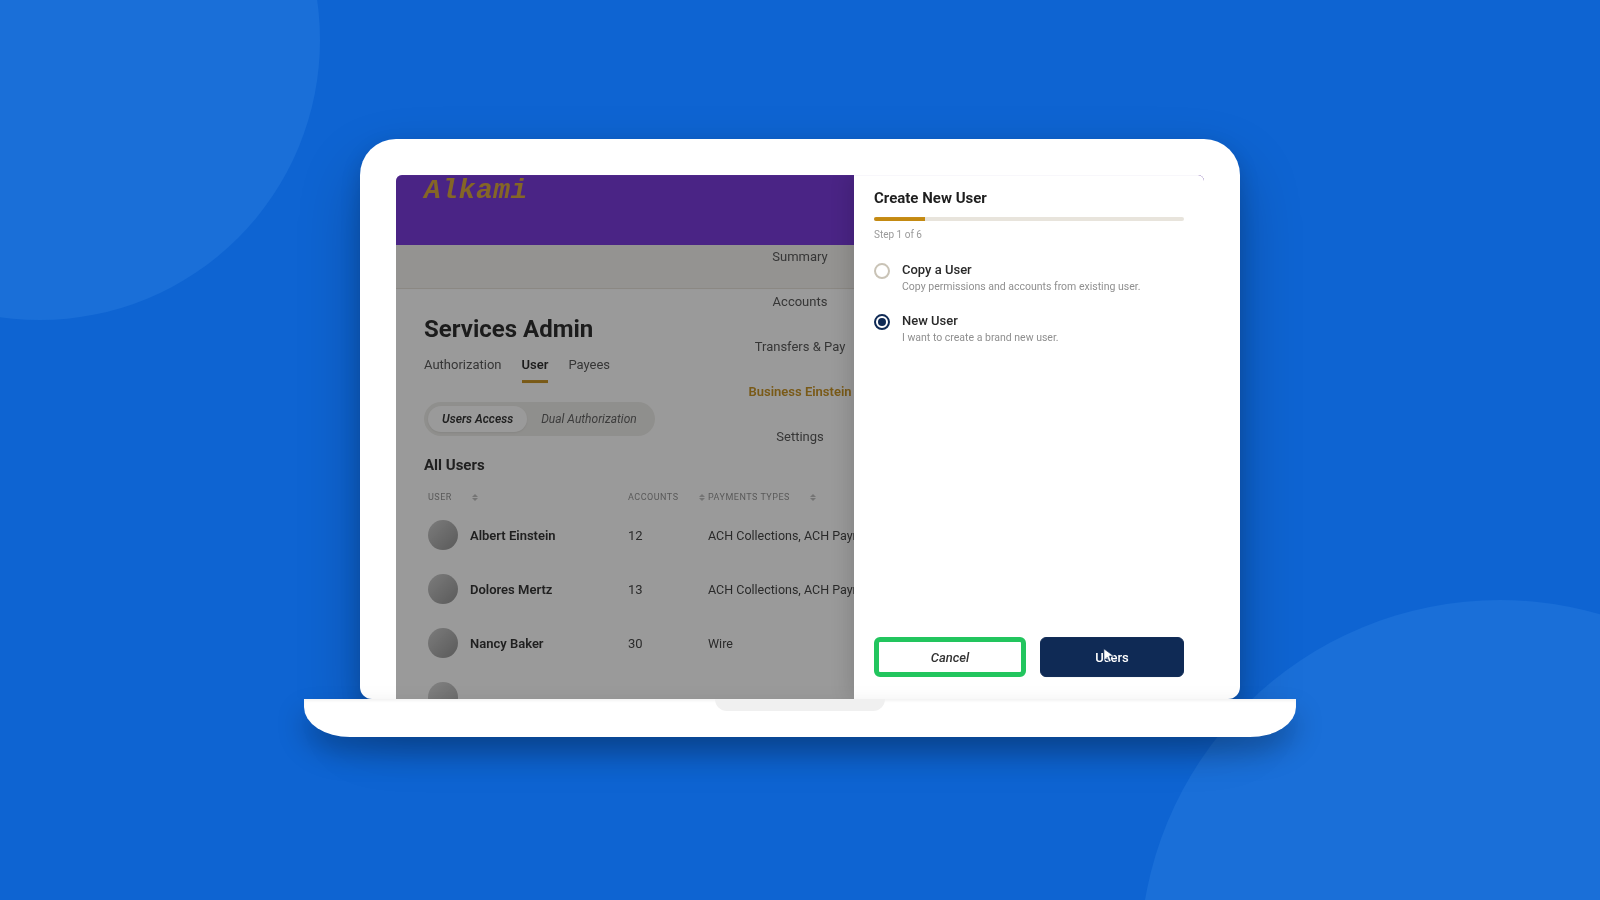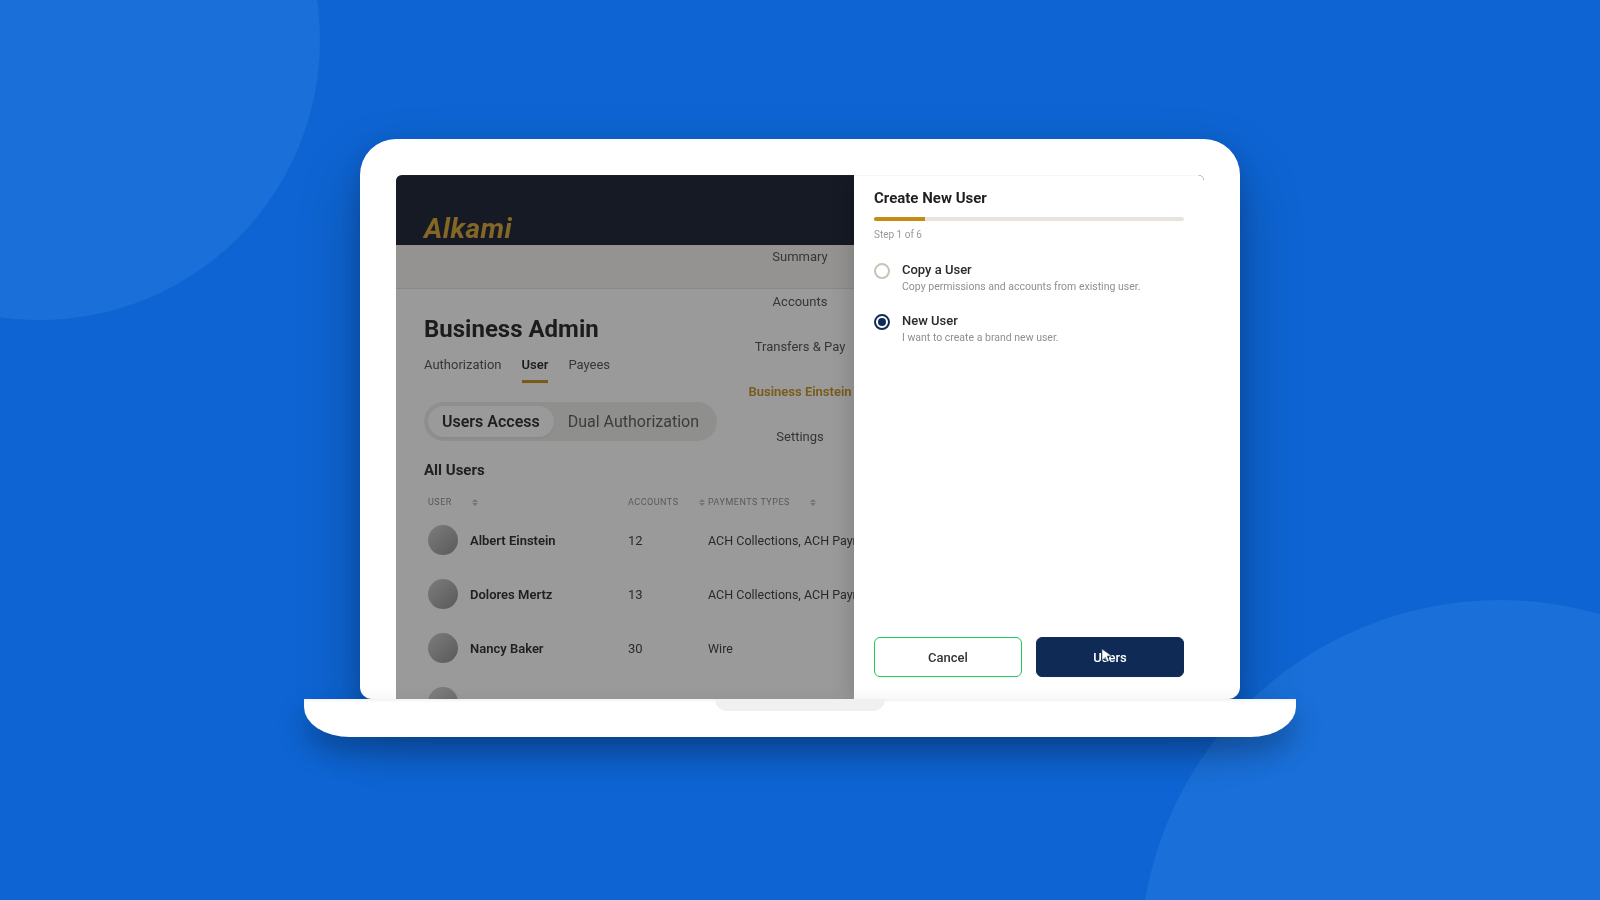--- a/index.html
+++ b/index.html
@@ -65,24 +65,25 @@
     border-radius: 0 0 12px 12px;
   }
 
   
   .app {
     position: absolute;
     inset: 0;
   }
   .app-header {
     height: 70px;
-    background: #0f172a;
-    display: flex;
-    align-items: flex-end;
+    background: #6d28d9;
+    display: flex;
+    align-items: flex-start;
     padding: 0 28px;
+    font-family: Liberation Mono, monospace;
   }
   .app-logo {
     font-size: 28px;
     font-weight: 700;
     color: #d8a02c;
     letter-spacing: 0.5px;
     font-style: italic;
   }
   .app-nav {
     height: 44px;
@@ -132,25 +133,26 @@
     border-bottom: 3px solid #c48a12;
   }
   .pill-group {
     display: inline-flex;
     background: #ecebe7;
     border-radius: 999px;
     padding: 4px;
     margin-bottom: 20px;
   }
   .pill {
-    font-size: 16px;
+    font-size: 12px;
     color: #555;
     padding: 6px 14px;
     border-radius: 999px;
     cursor: pointer;
+    font-style: italic;
   }
   .pill.active {
     background: #ffffff;
     color: #222;
     font-weight: 600;
     box-shadow: 0 1px 2px rgba(0,0,0,0.08);
   }
   .section-title {
     font-size: 15px;
     font-weight: 700;
@@ -281,22 +283,23 @@
     border-radius: 6px;
     font-size: 13px;
     font-weight: 500;
     display: flex;
     align-items: center;
     justify-content: center;
     cursor: pointer;
   }
   .btn-secondary {
     background: #fff;
-    border: 1px solid #22c55e;
+    border: 5px solid #22c55e;
     color: #333;
+    font-style: italic;
   }
   .btn-primary {
     background: #0f2a55;
     color: #fff;
     border: 1px solid #0f2a55;
     position: relative;
   }
   .cursor-icon {
     position: absolute;
     width: 14px; height: 16px;
@@ -323,21 +326,21 @@
 
           <div class="app-nav">
             <div class="nav-item">Summary</div>
             <div class="nav-item">Accounts</div>
             <div class="nav-item">Transfers &amp; Pay</div>
             <div class="nav-item active">Business Einstein</div>
             <div class="nav-item">Settings</div>
           </div>
 
           <div class="page">
-            <div class="page-title">Business Admin</div>
+            <div class="page-title">Services Admin</div>
 
             <div class="tabs">
               <div class="tab">Authorization</div>
               <div class="tab active">User</div>
               <div class="tab">Payees</div>
             </div>
 
             <div class="pill-group">
               <div class="pill active">Users Access</div>
               <div class="pill">Dual Authorization</div>

